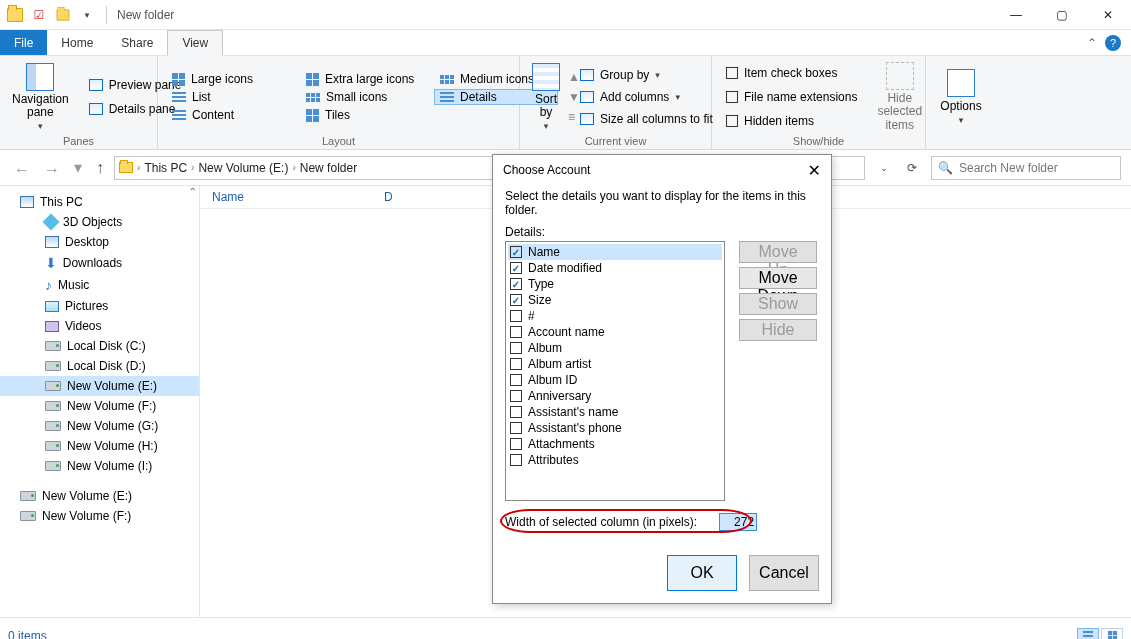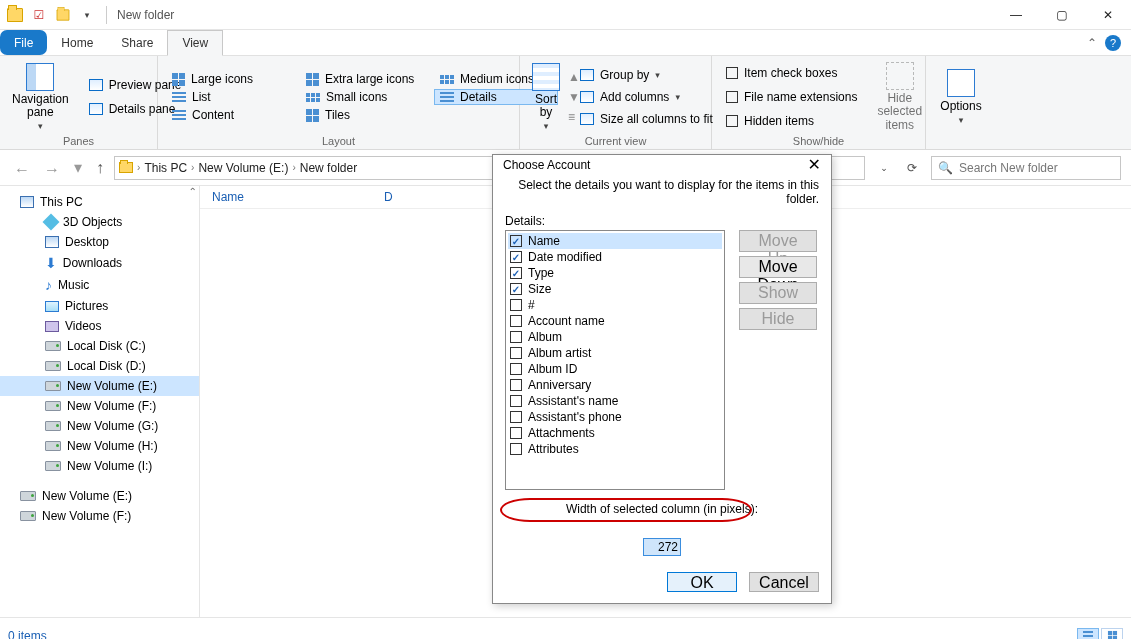--- a/index.html
+++ b/index.html
@@ -11,21 +11,21 @@
   .qat-icon { width:18px; height:18px; display:flex; align-items:center; justify-content:center; }
   .folder-glyph { width:16px; height:14px; background:#ffd766; border:1px solid #d8a400; border-radius:1px 1px 0 0; position:relative; }
   .folder-glyph::before { content:""; position:absolute; top:-4px; left:0; width:7px; height:4px; background:#ffd766; border:1px solid #d8a400; border-bottom:none; border-radius:1px 1px 0 0; }
   .titlebar .sep { width:1px; height:18px; background:#ccc; margin:0 4px; }
   .title-text { padding-left:6px; color:#555; }
   .win-controls { margin-left:auto; display:flex; }
   .win-btn { width:46px; height:30px; display:flex; align-items:center; justify-content:center; color:#222; }
 
   
   .menustrip { height:26px; display:flex; align-items:stretch; border-bottom:1px solid #e1e1e1; }
-  .file-tab { background:#1979ca; color:#fff; padding:0 14px; display:flex; align-items:center;border-radius:7px; }
+  .file-tab { background:#1979ca; color:#fff; padding:0 14px; display:flex; align-items:center; }
   .tab { padding:0 14px; display:flex; align-items:center; color:#333; }
   .tab.active { background:#f5f6f7; border:1px solid #c8c8c8; border-bottom-color:#f5f6f7; margin-bottom:-1px; }
   .menustrip .spacer { flex:1; }
   .help-circle { width:16px; height:16px; border-radius:50%; background:#1979ca; color:#fff; display:flex; align-items:center; justify-content:center; font-size:11px; margin-right:10px; align-self:center; }
   .collapse-chev { color:#666; margin-right:8px; align-self:center; }
 
   
   .ribbon { height:94px; background:#f5f6f7; display:flex; border-bottom:1px solid #dadada; }
   .group { border-right:1px solid #dadada; display:flex; flex-direction:column; justify-content:space-between; padding:4px 8px 1px; }
   .group-body { flex:1; display:flex; gap:10px; }
@@ -85,38 +85,38 @@
   .statusbar { height:36px; border-top:1px solid #e5e5e5; display:flex; align-items:center; padding:0 8px; color:#1a5fb4; }
   .view-switch { margin-left:auto; display:flex; gap:2px; }
   .vs-btn { width:22px; height:16px; border:1px solid #bcd3ee; display:flex; align-items:center; justify-content:center; }
   .vs-btn.active { background:#cce5ff; border-color:#7ab8ef; }
 
   
   .backdrop { position:absolute; left:492px; top:154px; width:340px; height:450px; background:#fff; border:1px solid #888; box-shadow:2px 2px 8px rgba(0,0,0,.2); display:flex; flex-direction:column; }
   .dlg-title { height:30px; display:flex; align-items:center; padding:0 10px; }
   .dlg-close { margin-left:auto; font-size:16px; }
   .dlg-body { padding:4px 12px 8px; flex:1; display:flex; flex-direction:column; }
-  .dlg-instr { margin-bottom:8px;text-align:right; }
+  .dlg-instr { margin-bottom:8px; }
   .dlg-main { display:flex; gap:14px; }
   .details-list { width:220px; height:260px; border:1px solid #888; overflow-y:scroll; padding:2px; }
   .det-row { display:flex; align-items:center; gap:6px; padding:1px 2px; }
   .det-row.sel { background:#cce5ff; }
   .cb { width:12px; height:12px; border:1px solid #333; display:inline-flex; align-items:center; justify-content:center; font-size:10px; }
   .cb.checked::after { content:"✓"; color:#1a5fb4; font-weight:bold; }
   .dlg-btns { display:flex; flex-direction:column; gap:4px; }
   .dlg-btns button { width:78px; height:22px; border:1px solid #adadad; background:#e1e1e1; }
   .dlg-btns button:disabled { color:#9a9a9a; }
   .dlg-btns button.enabled { background:#e8e8e8; color:#000; }
 
-  .width-row { margin-top:12px; display:flex; align-items:center; gap:22px;flex-direction:column; }
+  .width-row { margin-top:12px; display:flex; align-items:center; gap:22px; }
   .width-input { width:38px; height:18px; border:1px solid #3a8dde; text-align:right; background:#cfe5fb; padding-right:2px; color:#000; }
   .ring-el { position:absolute; border:2px solid #cc0000; border-radius:40px/16px; width:252px; height:24px; pointer-events:none; }
 
   .dlg-foot { display:flex; justify-content:flex-end; gap:12px; padding:8px 12px 12px; }
-  .dlg-foot button { width:70px; height:20px; border:1px solid #adadad; background:#e1e1e1; }
+  .dlg-foot button { width:70px; height:36px; border:1px solid #adadad; background:#e1e1e1; }
   .dlg-foot button.primary { border:1px solid #0078d7; background:#e5f1fb; }
 
   button { font-family:inherit; font-size:16px; cursor:pointer; }
 </style>
 </head>
 <body>
 
 <div class="titlebar">
   <div class="qat">
     <span class="qat-icon">

